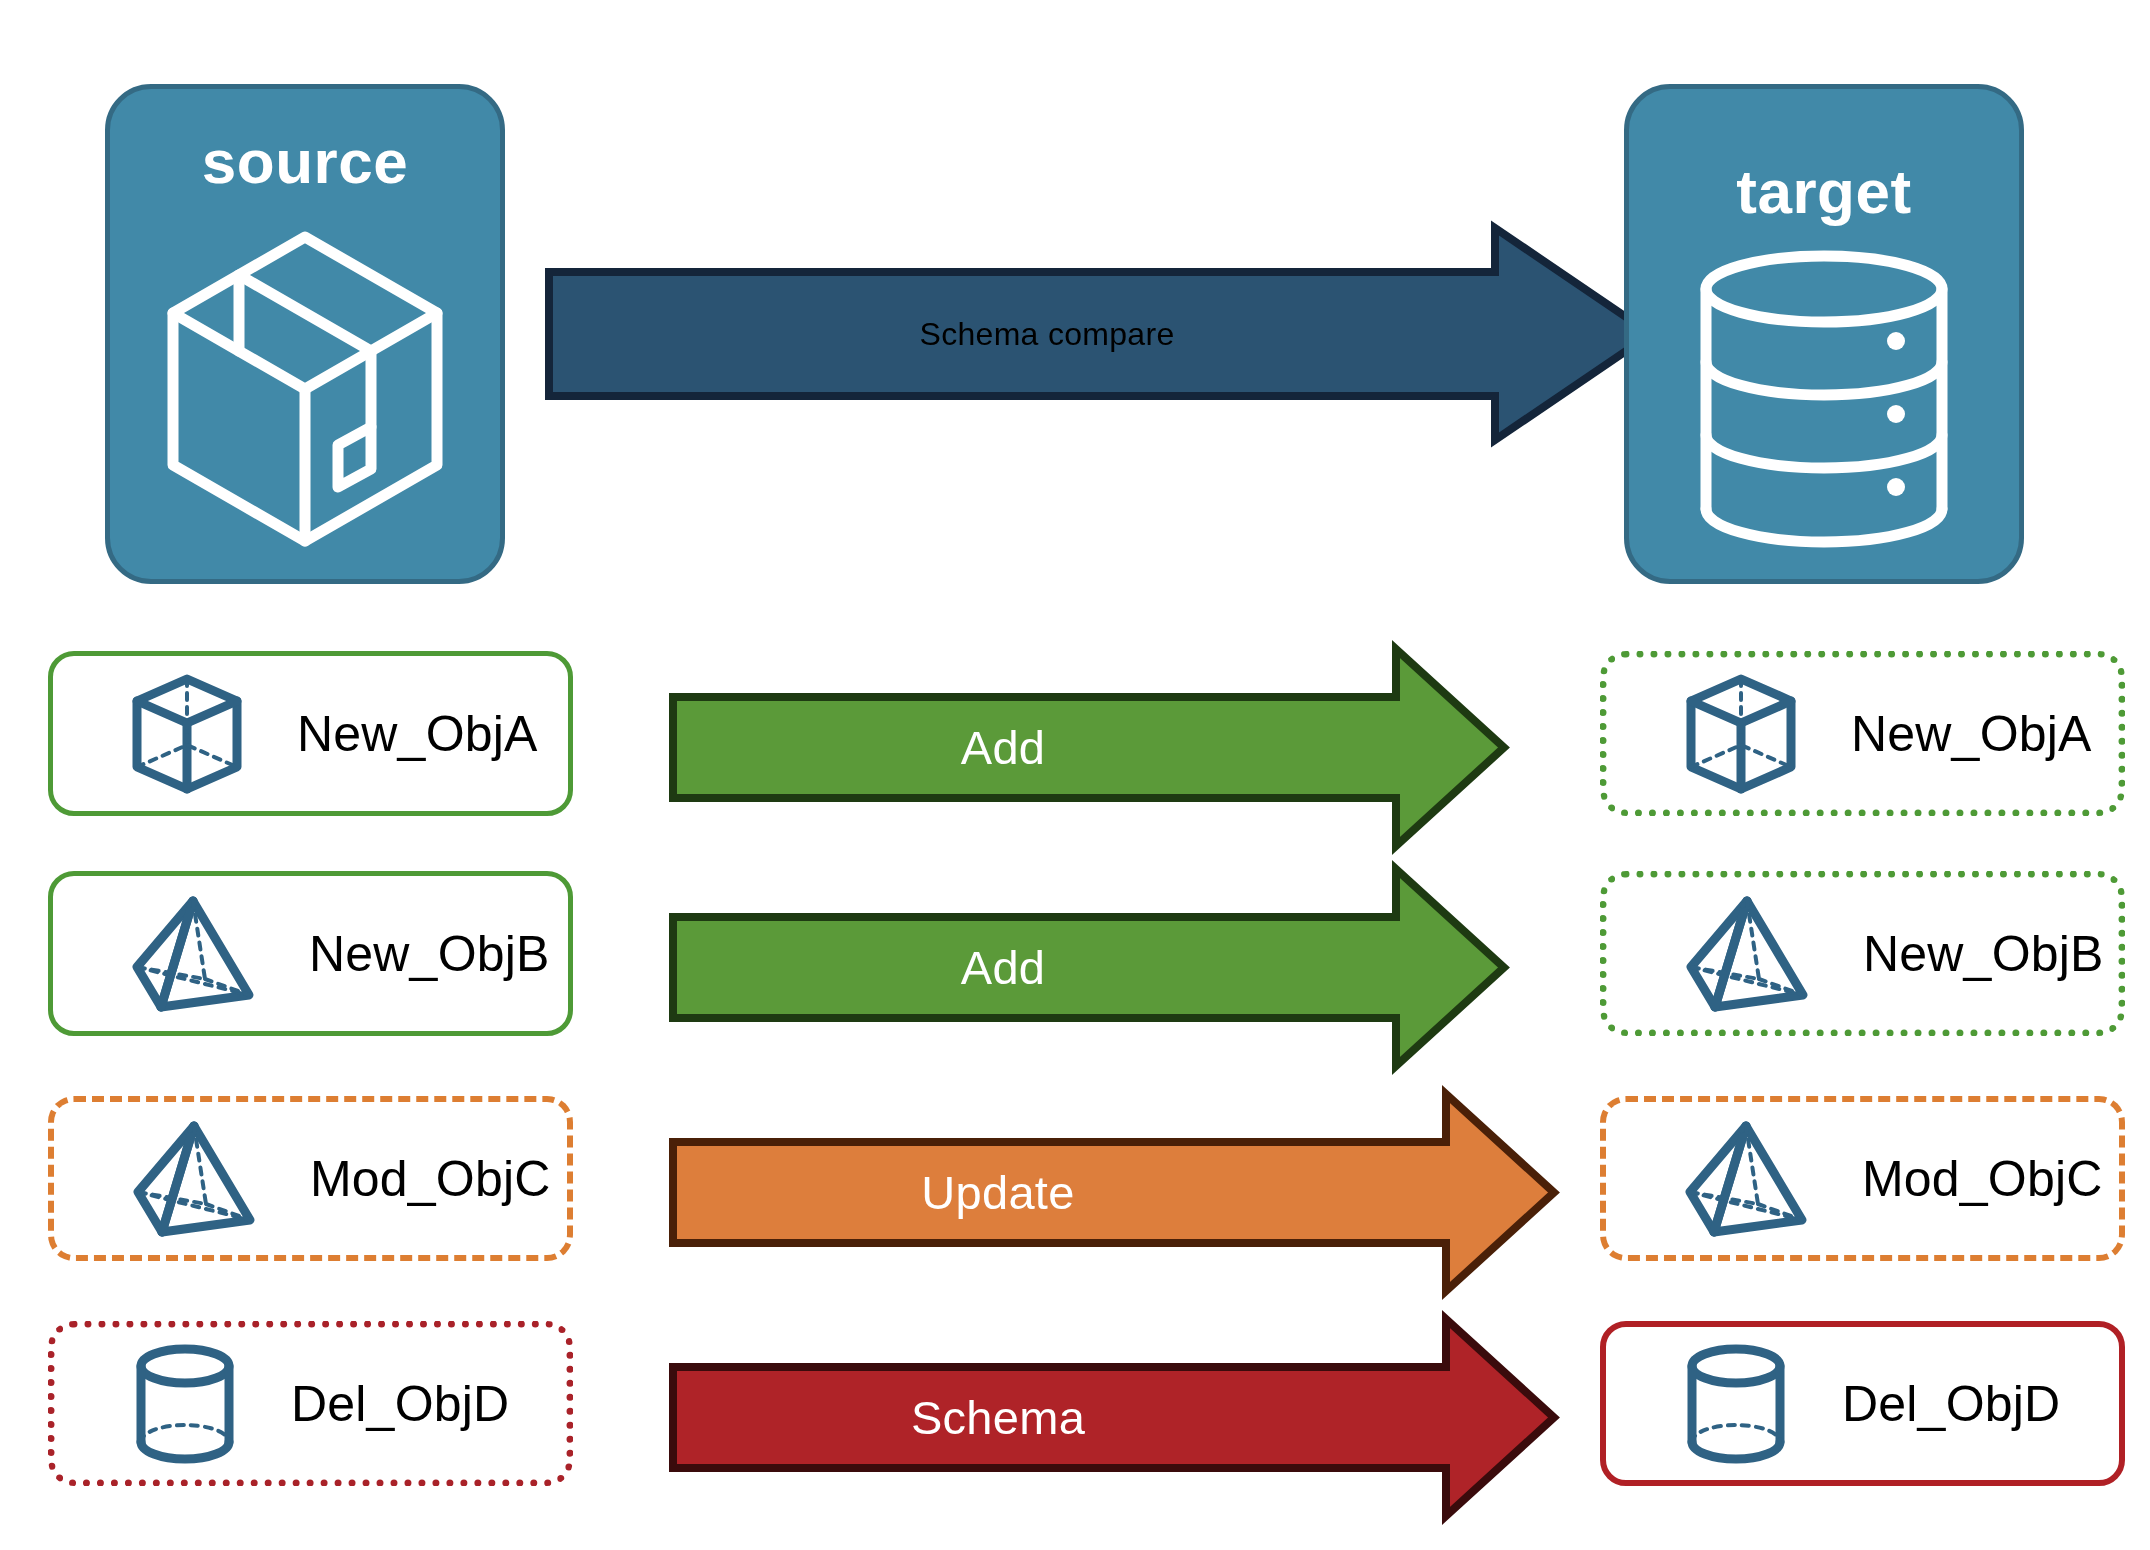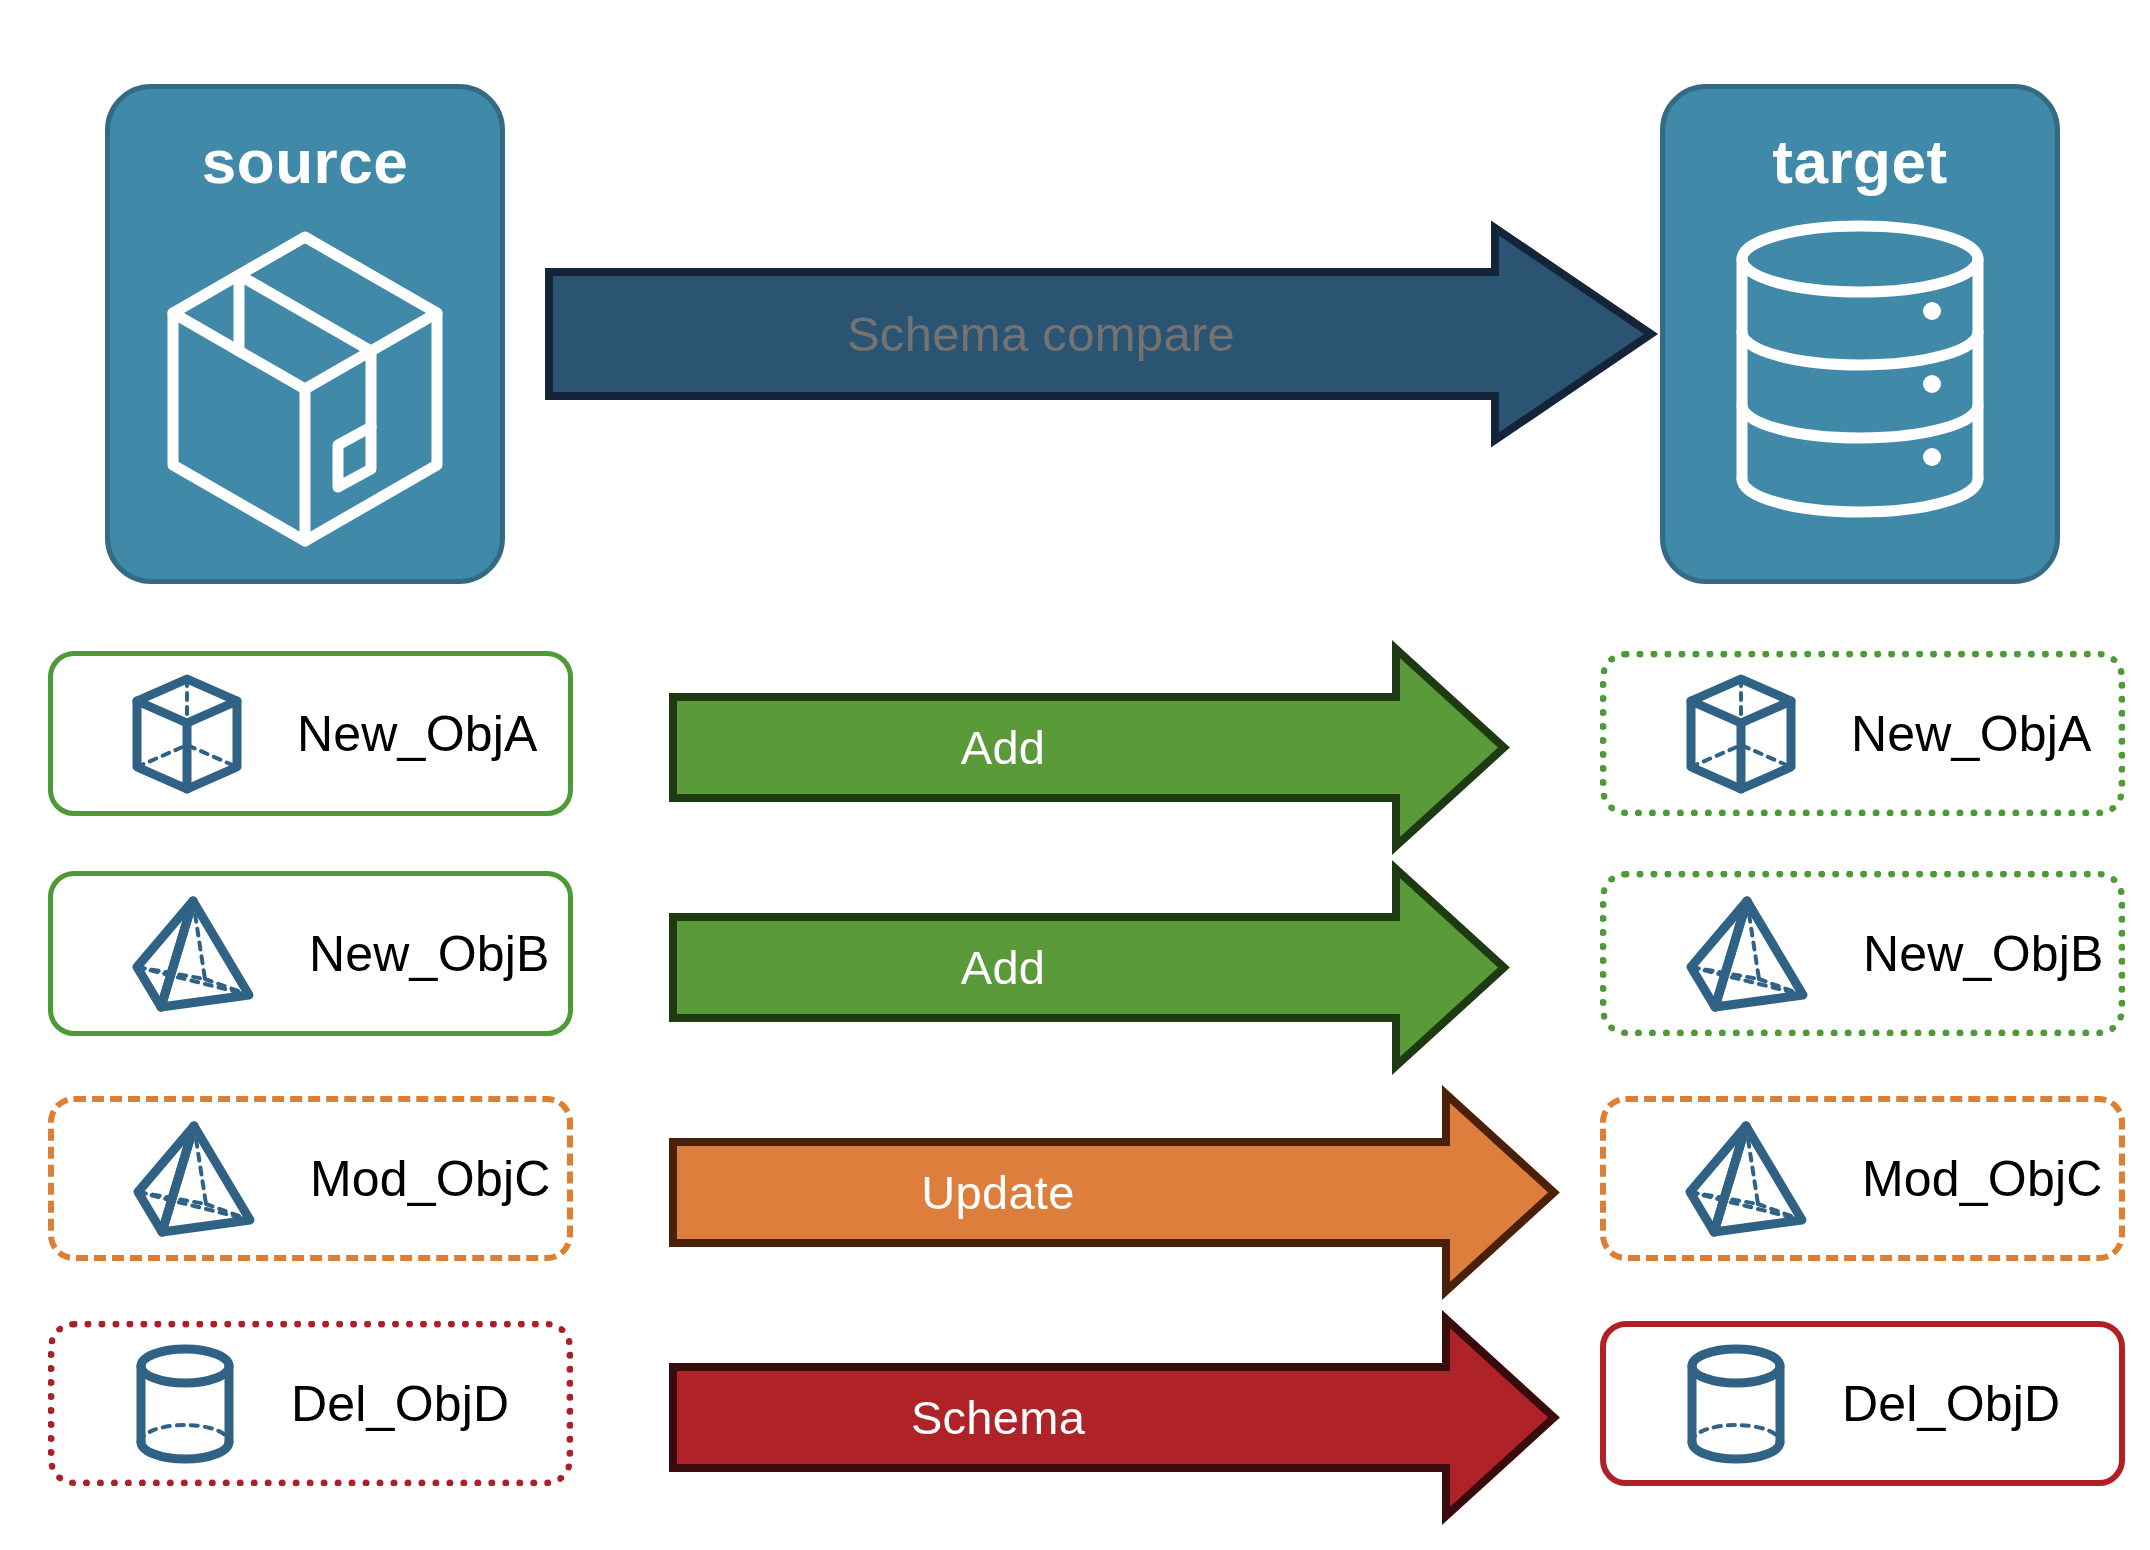--- a/index.html
+++ b/index.html
@@ -25,34 +25,34 @@
   }
   .endpoint-title {
     color: #ffffff;
     font-size: 62px;
     font-weight: bold;
     letter-spacing: 0.5px;
     line-height: 1;
   }
   .endpoint-art { margin-top: 26px; }
   #endpoint-source { left: 105px; top: 55px; }
-  #endpoint-target { left: 1660px; top: 55px; }
+  #endpoint-target { left: 1624px; top: 55px; justify-content: center; }
 
   
   #schema-arrow {
     position: absolute;
     left: 545px; top: 195px;
     width: 1110px; height: 220px;
   }
   #schema-arrow .label {
     position: absolute;
-    left: 6px; top: 0; width: 980px; height: 220px;
+    left: 12px; top: 0; width: 980px; height: 220px;
     display: flex; align-items: center; justify-content: center;
-    color: #737373;
-    font-size: 49px;
+    color: #000000;
+    font-size: 32px;
     letter-spacing: 0.3px;
   }
 
   
   .row { position: absolute; left: 0; width: 2150px; height: 205px; }
   #row-0 { top: 600px; }
   #row-1 { top: 820px; padding-left: 47px; }
   #row-2 { top: 1045px; }
   #row-3 { top: 1270px; }
 

